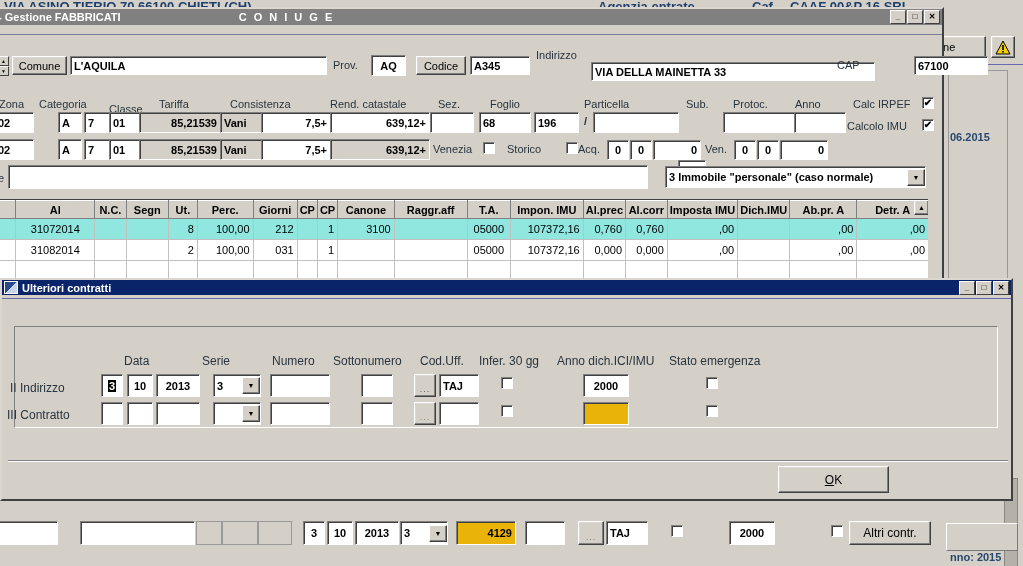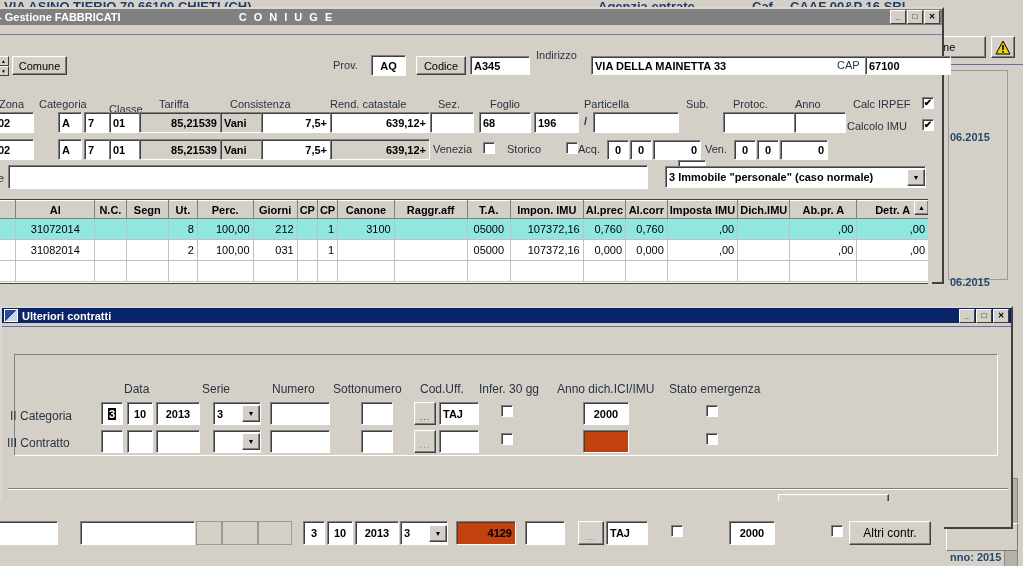--- a/index.html
+++ b/index.html
@@ -15,21 +15,21 @@
 
   
   .field{
     background:#fff;border:1px solid #7f7f7f;
     border-right-color:#fff;border-bottom-color:#fff;
     box-shadow:inset 1px 1px 0 #404040;
     font-size:11px;font-weight:bold;color:#000;
     display:flex;align-items:center;padding:0 3px;
     height:19px;
   }
-  .field.ro{background:#c2410c;}
+  .field.ro{background:#eab308;}
   .field.gray{background:#d4d0c8;}
   .field.right{justify-content:flex-end;}
   .field.center{justify-content:center;}
   .lbl{color:#28343f;font-size:11px;white-space:nowrap;}
   .lbl.b{font-weight:bold;}
   .btn{
     background:#d4d0c8;border:1px solid;
     border-color:#fff #404040 #404040 #fff;
     box-shadow:inset -1px -1px 0 #808080, inset 1px 1px 0 #dbd7d0;
     display:flex;align-items:center;justify-content:center;
@@ -177,28 +177,29 @@
       </span>
     </div>
 
     <div class="abs" style="left:0;top:25px;width:946px;height:2px;border-top:1px solid #7a7a9a;"></div>
 
     <div class="abs spin" style="left:2px;top:47px;">
       <div>▲</div>
       <div>▼</div>
     </div>
     <div class="abs btn" style="left:16px;top:47px;width:55px;">Comune</div>
+    <div class="abs field" style="left:74px;top:47px;width:257px;">L'AQUILA</div>
     <div class="abs lbl" style="left:337px;top:50px;">Prov.</div>
     <div class="abs field center" style="left:375px;top:46px;width:35px;height:21px;">AQ</div>
     <div class="abs btn" style="left:420px;top:47px;width:50px;">Codice</div>
     <div class="abs field" style="left:474px;top:47px;width:60px;">A345</div>
     <div class="abs lbl" style="left:540px;top:40px;">Indirizzo</div>
-    <div class="abs field" style="left:595px;top:47px;width:284px;">VIA DELLA MAINETTA 33</div>
+    <div class="abs field" style="left:595px;top:53px;width:284px;">VIA DELLA MAINETTA 33</div>
     <div class="abs lbl" style="left:841px;top:50px;">CAP</div>
-    <div class="abs field" style="left:869px;top:47px;width:86px;">67100</div>
+    <div class="abs field" style="left:918px;top:47px;width:74px;">67100</div>
 
     <div class="abs lbl" style="left:3px;top:89px;">Zona</div>
     <div class="abs lbl" style="left:43px;top:89px;">Categoria</div>
     <div class="abs lbl" style="left:113px;top:94px;">Classe</div>
     <div class="abs lbl" style="left:163px;top:89px;">Tariffa</div>
     <div class="abs lbl" style="left:234px;top:89px;">Consistenza</div>
     <div class="abs lbl" style="left:334px;top:89px;">Rend. catastale</div>
     <div class="abs lbl" style="left:442px;top:89px;">Sez.</div>
     <div class="abs lbl" style="left:494px;top:89px;">Foglio</div>
     <div class="abs lbl" style="left:588px;top:89px;">Particella</div>
@@ -368,21 +369,21 @@
               <td>&nbsp;</td>
             </tr>
           </tbody>
       </table>
     </div>
 
     <div class="abs btn" style="left:918px;top:191px;width:15px;height:15px;font-size:7px;">▲</div>
     <div class="abs" style="left:932px;top:190px;width:4px;height:85px;background:#d4d0c8;"></div>
   </div>
 
-  <div class="abs dlg" style="left:0;top:278px;width:1013px;height:223px;margin-top:28px;">
+  <div class="abs dlg" style="left:0;top:278px;width:1013px;height:223px;">
 
     <div class="dlg-title">
       <span class="dlg-ico"></span>
       <span>Ulteriori contratti</span>
       <span class="titlebtns">
         <span class="tbtn">_</span>
         <span class="tbtn">□</span>
         <span class="tbtn">✕</span>
       </span>
     </div>
@@ -392,21 +393,21 @@
 
     <div class="abs lbl" style="left:122px;top:74px;font-size:12px;">Data</div>
     <div class="abs lbl" style="left:200px;top:74px;font-size:12px;">Serie</div>
     <div class="abs lbl" style="left:270px;top:74px;font-size:12px;">Numero</div>
     <div class="abs lbl" style="left:331px;top:74px;font-size:12px;">Sottonumero</div>
     <div class="abs lbl" style="left:418px;top:74px;font-size:12px;">Cod.Uff.</div>
     <div class="abs lbl" style="left:477px;top:74px;font-size:12px;">Infer. 30 gg</div>
     <div class="abs lbl" style="left:555px;top:74px;font-size:12px;">Anno dich.ICI/IMU</div>
     <div class="abs lbl" style="left:667px;top:74px;font-size:12px;">Stato emergenza</div>
 
-    <div class="abs lbl" style="left:8px;top:101px;font-size:12px;">II Categoria</div>
+    <div class="abs lbl" style="left:8px;top:101px;font-size:12px;">II Indirizzo</div>
     <div class="abs field center" style="left:99px;top:94px;width:22px;height:23px;">
       <span style="display:inline-block;background:#000;color:#fff;padding:0 1px;">3</span>
     </div>
     <div class="abs field center" style="left:125px;top:94px;width:26px;height:23px;">10</div>
     <div class="abs field center" style="left:154px;top:94px;width:44px;height:23px;">2013</div>
     <div class="abs combo" style="left:211px;top:94px;width:48px;height:23px;">
       <span>3</span>
       <span class="arrow">▼</span>
     </div>
     <div class="abs field" style="left:268px;top:94px;width:60px;height:23px;"></div>

